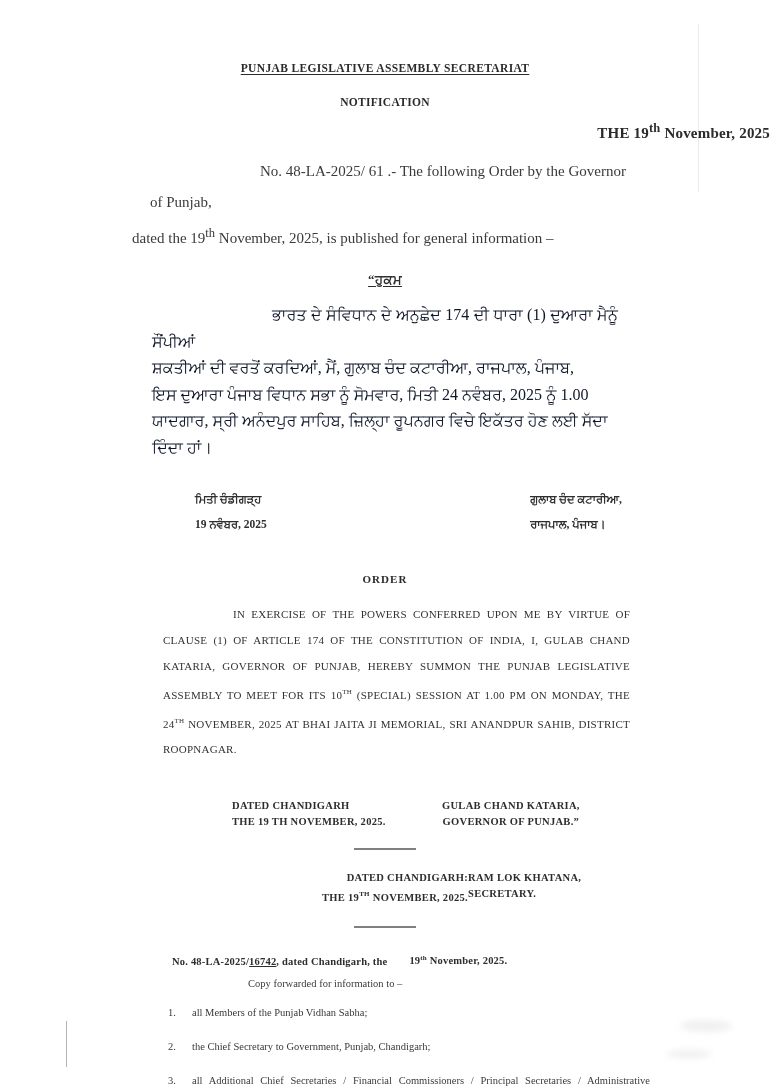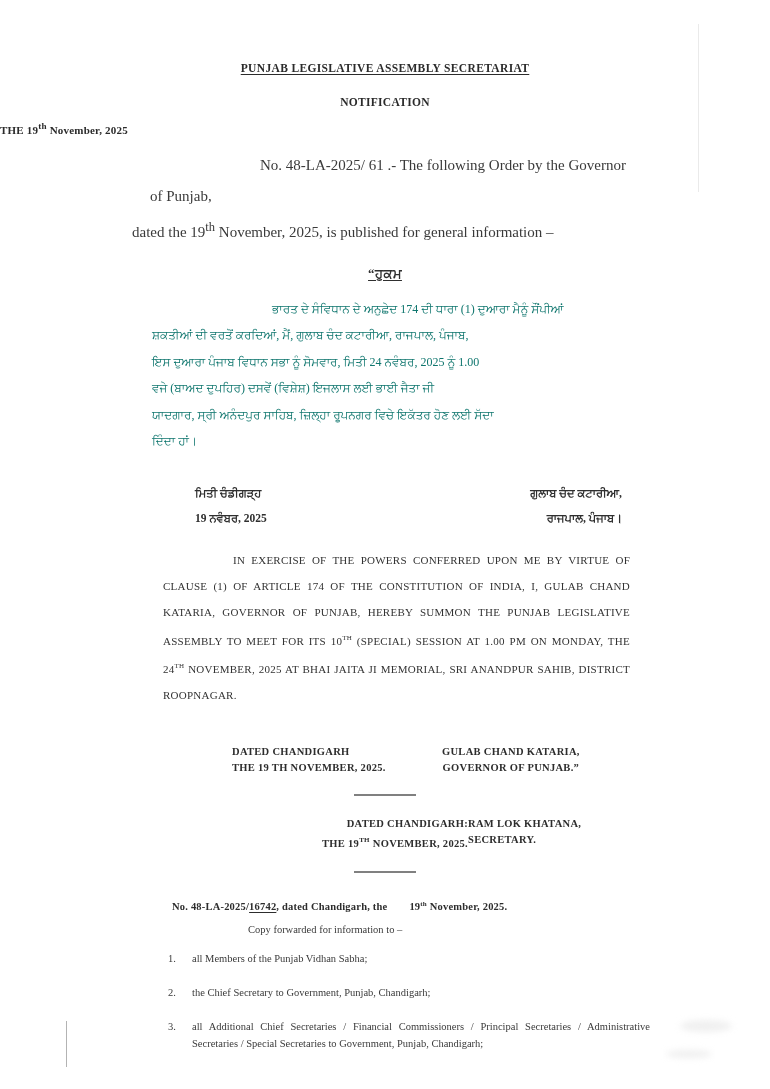--- a/index.html
+++ b/index.html
@@ -60,23 +60,23 @@
   }
 
   .hdr-sub {
     text-align: center;
     font-weight: bold;
     font-size: 11.5px;
     letter-spacing: .3px;
     margin-top: 22px;
   }
   .hdr-date {
-    text-align: left;
-    font-weight: bold;
-    font-size: 11px;
+    text-align: right;
+    font-weight: bold;
+    font-size: 15px;
     letter-spacing: .2px;
     margin-top: 13px;
   }
 
   .notif-line {
     font-size: 15px;
     line-height: 31px;
     margin-top: 14px;
     padding: 0 132px 0 150px;
     text-align: left;
@@ -95,41 +95,41 @@
     font-size: 13px;
     margin-top: 18px;
     letter-spacing: .5px;
     color: #2f2f2f;
   }
   .pa-heading .u { text-decoration: underline; text-underline-offset: 2px; }
 
   .pa-body {
     margin-top: 14px;
     padding: 0 152px 0 152px;
-    font-size: 12px;
+    font-size: 16px;
     line-height: 26.5px;
     text-align: justify;
-    color: #0f766e;
+    color: #0f172a;
   }
   .pa-body p { margin: 0; }
   .pa-body .first { text-indent: 120px; }
 
   .pa-sign {
     margin-top: 26px;
     padding: 0 148px 0 195px;
     display: flex;
     justify-content: space-between;
     font-size: 11.5px;
     font-weight: bold;
     line-height: 25px;
     color: #2f2f2f;
   }
   .pa-sign .col { white-space: nowrap; }
   .pa-sign .col .l2 { display: block; }
-  .pa-sign .right { text-align: right; }
+  .pa-sign .right { text-align: left; }
 
   .order-title {
     text-align: center;
     font-weight: bold;
     font-size: 11px;
     letter-spacing: 1.1px;
     margin-top: 36px;
   }
 
   .order-body {
@@ -240,36 +240,36 @@
     </div>
 
     <div class="pa-heading">
       <span class="u">“ਹੁਕਮ</span>
     </div>
 
     <div class="pa-body">
       <p class="first">ਭਾਰਤ ਦੇ ਸੰਵਿਧਾਨ ਦੇ ਅਨੁਛੇਦ 174 ਦੀ ਧਾਰਾ (1) ਦੁਆਰਾ ਮੈਨੂੰ ਸੌਂਪੀਆਂ</p>
       <p>ਸ਼ਕਤੀਆਂ ਦੀ ਵਰਤੋਂ ਕਰਦਿਆਂ, ਮੈਂ, ਗੁਲਾਬ ਚੰਦ ਕਟਾਰੀਆ, ਰਾਜਪਾਲ, ਪੰਜਾਬ,</p>
       <p>ਇਸ ਦੁਆਰਾ ਪੰਜਾਬ  ਵਿਧਾਨ ਸਭਾ ਨੂੰ ਸੋਮਵਾਰ, ਮਿਤੀ 24 ਨਵੰਬਰ, 2025 ਨੂੰ 1.00</p>
-      <p>ਵਜੇ (ਬਾਅਦ ਦੁਪਹਿਰ) ਦਸਵੇਂ (ਵਿਸ਼ੇਸ਼) ਇਜਲਾਸ ਲਈ ਭਾਈ ਜੈਤਾ ਜੀ</p>
       <p>ਯਾਦਗਾਰ, ਸ੍ਰੀ ਅਨੰਦਪੁਰ ਸਾਹਿਬ, ਜ਼ਿਲ੍ਹਾ ਰੂਪਨਗਰ ਵਿਚੇ ਇਕੱਤਰ ਹੋਣ ਲਈ ਸੱਦਾ</p>
       <p>ਦਿੰਦਾ ਹਾਂ।</p>
     </div>
 
     <div class="pa-sign">
       <div class="col left">
         <span class="l1">ਮਿਤੀ ਚੰਡੀਗੜ੍ਹ</span>
         <span class="l2">19 ਨਵੰਬਰ, 2025</span>
       </div>
       <div class="col right">
         <span class="l1">ਗੁਲਾਬ ਚੰਦ ਕਟਾਰੀਆ,</span>
         <span class="l2">ਰਾਜਪਾਲ, ਪੰਜਾਬ।</span>
       </div>
     </div>
 
+    <div class="order-title">ORDER</div>
 
     <div class="order-body">
       <p>IN EXERCISE OF THE POWERS CONFERRED UPON ME BY VIRTUE OF CLAUSE (1) OF ARTICLE 174 OF THE CONSTITUTION OF INDIA, I, GULAB CHAND KATARIA, GOVERNOR OF PUNJAB, HEREBY SUMMON THE PUNJAB LEGISLATIVE ASSEMBLY TO MEET FOR ITS 10<sup>TH</sup> (SPECIAL) SESSION AT 1.00 PM ON MONDAY, THE 24<sup>TH</sup> NOVEMBER, 2025 AT BHAI JAITA JI MEMORIAL, SRI ANANDPUR SAHIB, DISTRICT ROOPNAGAR.</p>
     </div>
 
     <div class="sig-block sig-1">
       <div class="left">
         <span class="ln">DATED CHANDIGARH</span>
         <span class="ln">THE 19 TH  NOVEMBER, 2025.</span>
       </div>

